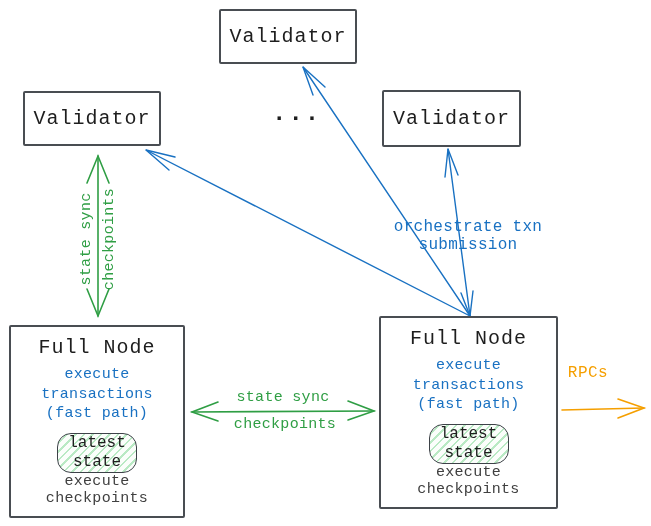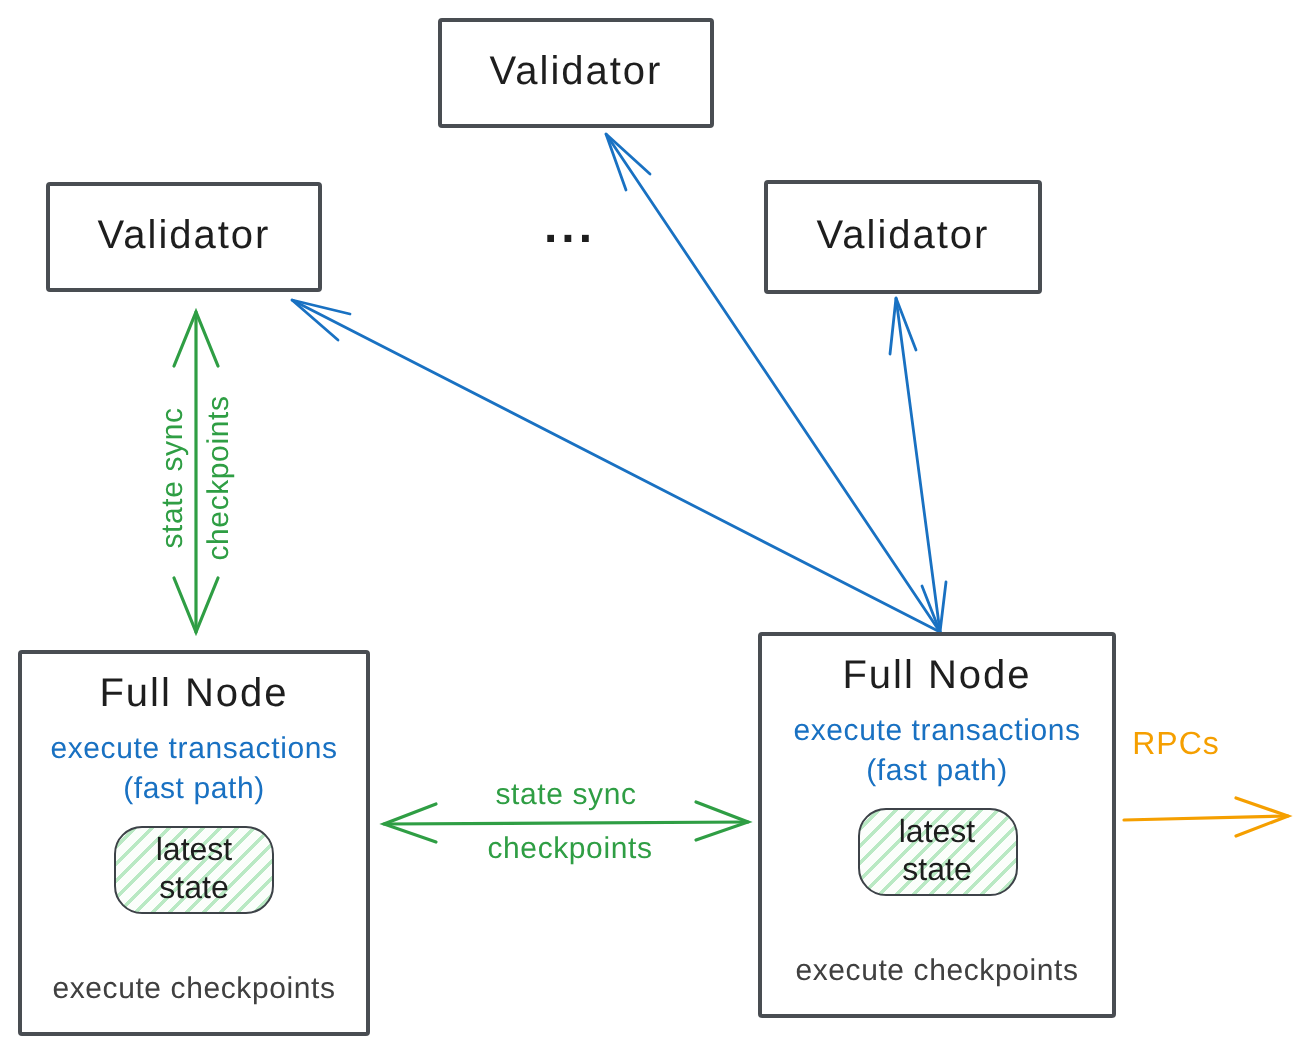--- a/index.html
+++ b/index.html
@@ -1,18 +1,18 @@
 <!DOCTYPE html>
 <html><head>
 <meta charset="utf-8">
 <style>
   html,body{margin:0;padding:0;background:#ffffff;}
   .canvas{
     position:relative;width:651px;height:526px;background:#ffffff;
-    font-family:Liberation Sans, sans-serif;overflow:hidden;color:#1e1e1e;
+    font-family:Liberation Mono, monospace;overflow:hidden;color:#1e1e1e;
   }
   svg.wires{position:absolute;left:0;top:0;z-index:1;}
   .node{
     position:absolute;z-index:2;background:#ffffff;
     border:2px solid #494d52;border-radius:2px;
     display:flex;align-items:center;justify-content:center;
     box-sizing:border-box;
   }
   .validator{font-size:20px;letter-spacing:1px;}
   .full-node{
@@ -113,16 +113,17 @@
   </div>
 
   <div class="vlabel">
     <div>state sync</div>
     <div>checkpoints</div>
   </div>
 
   <div class="lbl green" style="left:223px;top:389px;width:120px;">state sync</div>
   <div class="lbl green" style="left:223px;top:416px;width:124px;">checkpoints</div>
 
+  <div class="lbl blue" style="left:353px;top:218px;width:230px;">orchestrate txn submission</div>
 
   <div class="lbl orange" style="left:560px;top:364px;width:56px;">RPCs</div>
 
 </div>
 
 </body></html>

